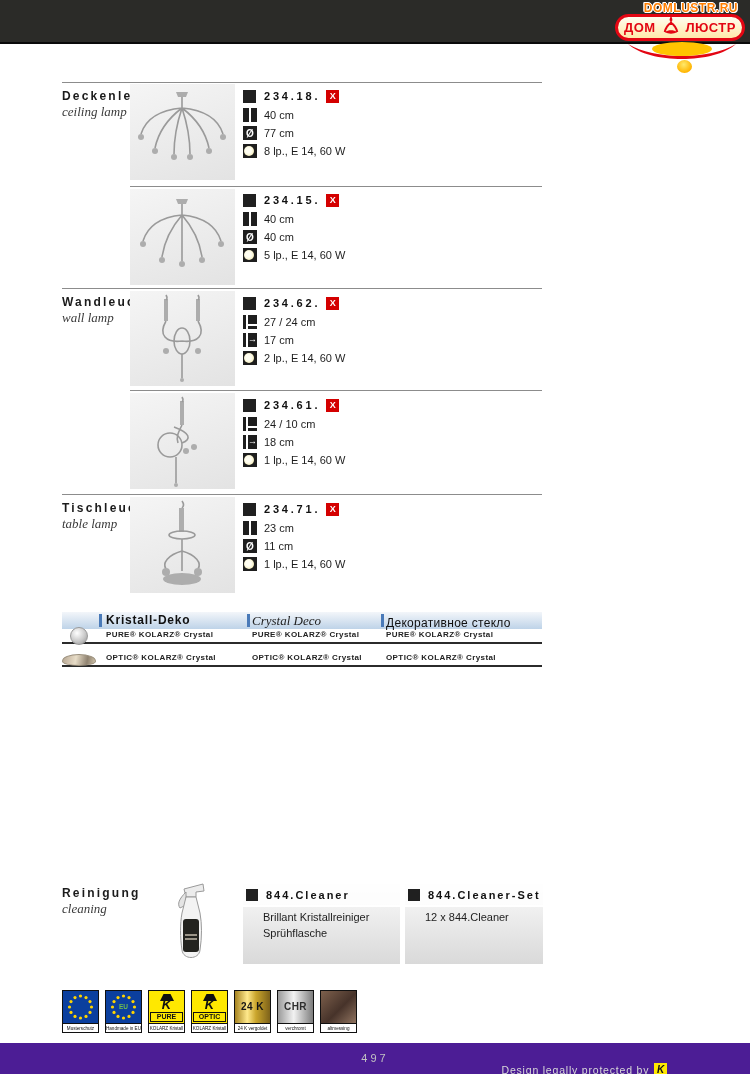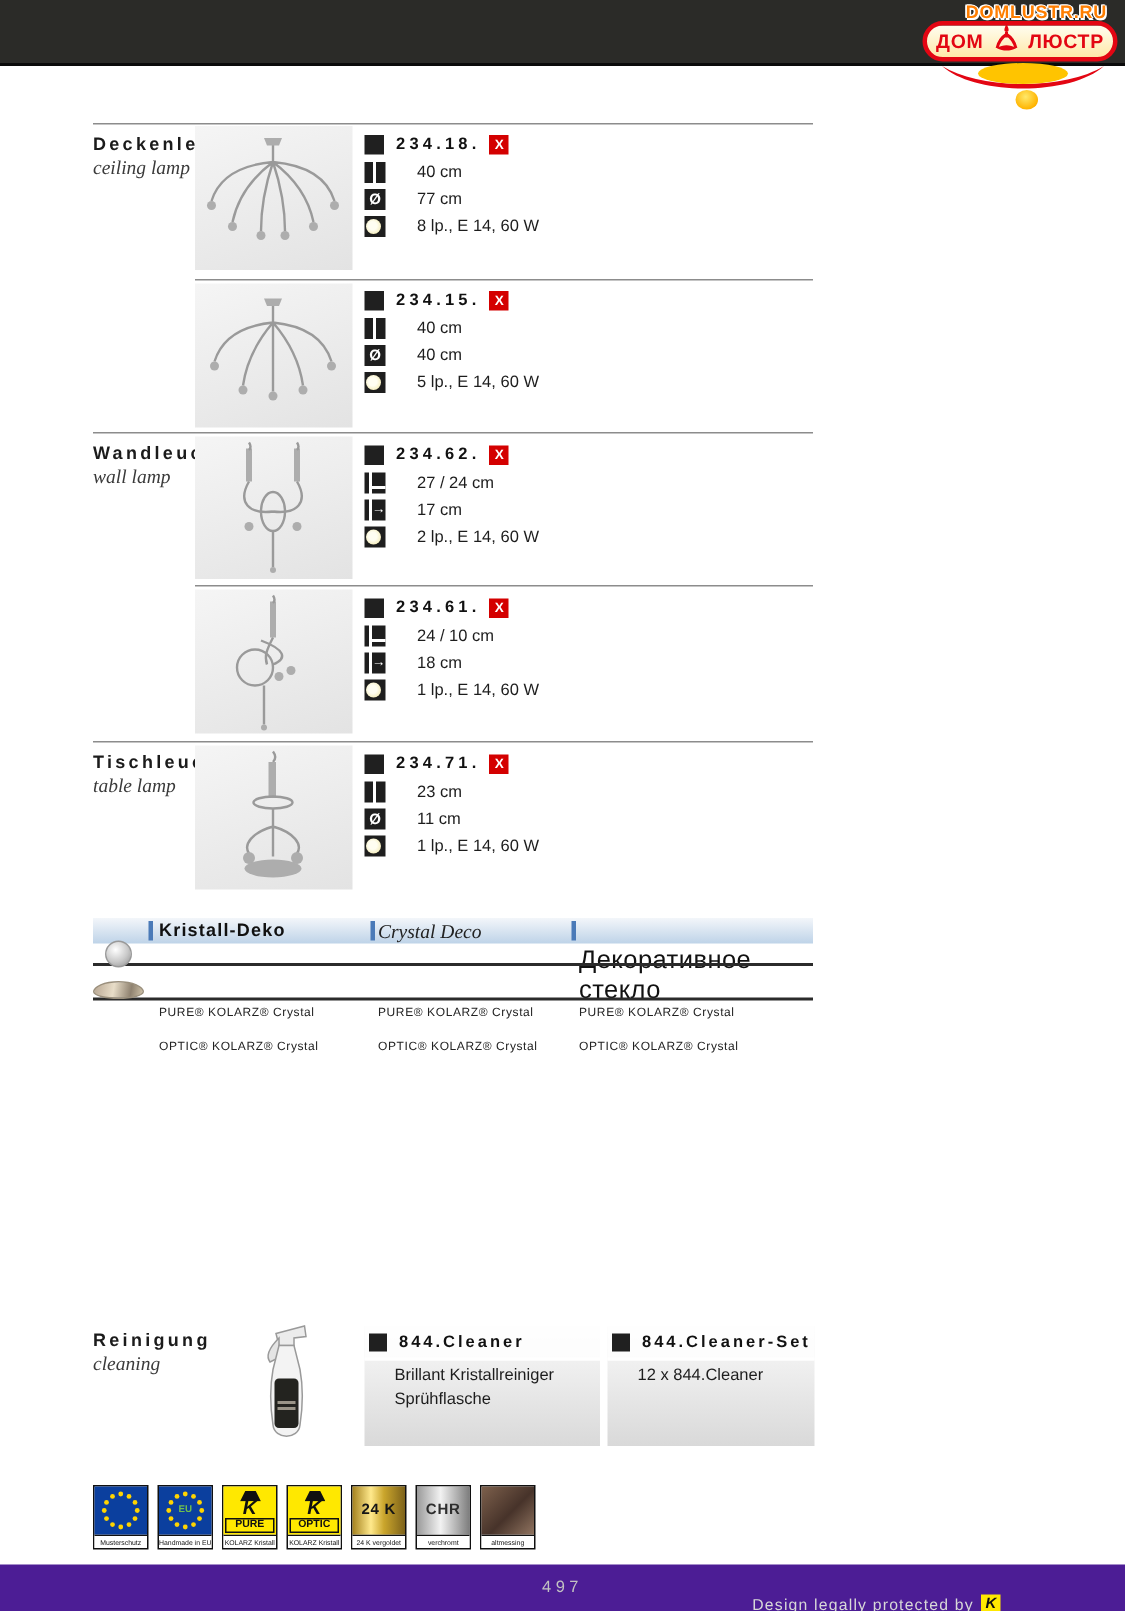--- a/index.html
+++ b/index.html
@@ -28,43 +28,43 @@
   .photo { left:130px; width:105px; height:96px; background:linear-gradient(160deg,#f5f5f5,#e3e3e3); }
   .photo svg { width:100%; height:100%; }
 
   
   .specs { left:243px; width:300px; }
   .srow { display:flex; align-items:center; height:18px; gap:7px; }
   .srow.article { gap:8px; margin-bottom:1px; }
   .art-txt { font-size:11px; font-weight:bold; letter-spacing:2.8px; color:#111; white-space:nowrap; }
   .xbadge { width:13px; height:13px; background:#d40000; color:#fff; font-size:9px; font-weight:bold;
             display:flex; align-items:center; justify-content:center; margin-left:-2px; }
-  .sval { font-size:11px; color:#1d1d1d; white-space:nowrap;margin-left:14px; }
+  .sval { font-size:11px; color:#1d1d1d; white-space:nowrap; }
   .ic { width:14px; height:14px; flex:0 0 14px; position:relative; }
   .ic-article { width:13px; height:13px; flex-basis:13px; background:#202020; }
   .ic-height { background:linear-gradient(90deg,#1e1e1e 0 6px,#fff 6px 8px,#1e1e1e 8px 14px); }
   .ic-dia { background:#1e1e1e; color:#fff; font-size:10px; font-weight:bold; display:flex; align-items:center; justify-content:center; }
   .ic-lamp { background:#1e1e1e; }
   .ic-lamp i { position:absolute; left:1px; top:2px; width:10px; height:10px; border-radius:50%;
                background:radial-gradient(circle at 45% 45%,#fffef2 35%,#efe39a); }
   .ic-duo { display:flex; gap:2px; }
   .ic-duo .bar { width:3px; height:14px; background:#1e1e1e; }
   .ic-duo .blk { width:9px; height:14px; background:#1e1e1e; position:relative; }
   .ic-wallh .blk::after { content:""; position:absolute; left:0; right:0; bottom:3px; height:2px; background:#fff; }
   .ic-proj .blk::after { content:"\2192"; position:absolute; left:0; top:0; width:9px; height:14px; line-height:13px;
                          color:#fff; font-size:9px; text-align:center; }
 
   
   .ct-head { left:62px; top:612px; width:480px; height:17px; background:linear-gradient(#f3f6fa,#bed3e8); }
   .ct-bar { position:absolute; top:2px; width:3px; height:13px; background:#4a7ab8; }
   .ct-h1 { position:absolute; top:1px; left:44px; font-size:12px; font-weight:bold; letter-spacing:.8px; color:#111; }
   .ct-h2 { position:absolute; top:1px; left:190px; font-family:"Liberation Serif",serif; font-style:italic; font-size:13px; color:#222; }
-  .ct-h3 { position:absolute; top:18px; left:324px; font-size:17px; color:#111; letter-spacing:.3px; }
+  .ct-h3 { position:absolute; top:4px; left:324px; font-size:12px; color:#111; letter-spacing:.3px; }
   .ct-row { left:62px; width:480px; height:15px; border-bottom:2px solid #2b2b2b; }
-  .ct-cell { position:absolute; top:1px; font-size:8px; font-weight:normal; letter-spacing:.4px; color:#222;margin-top:40px; }
+  .ct-cell { position:absolute; top:1px; font-size:8px; font-weight:bold; letter-spacing:.4px; color:#222; }
   .ball { position:absolute; left:8px; top:-2px; width:18px; height:18px; border-radius:50%;
           background:radial-gradient(circle at 38% 32%,#fff,#c9c9c9 55%,#8f8f8f); border:1px solid #999; }
   .flatc { position:absolute; left:0; top:2px; width:34px; height:12px; border-radius:50% 50% 50% 50%/60% 60% 40% 40%;
            background:linear-gradient(100deg,#b9a894,#e8ddc8 40%,#8f8270 75%,#cfc2a8); border:1px solid #9a8f7c; }
 
   
   .cl-box { top:884px; height:80px; background:linear-gradient(#fafafa,#d9d9d9); }
   .cl-title { display:flex; align-items:center; gap:8px; padding:5px 0 4px 3px; background:rgba(255,255,255,.8); border-bottom:2px solid #fff; }
   .cl-line { font-size:11px; color:#1d1d1d; padding:4px 0 0 20px; }
   .bottle { left:156px; top:882px; width:76px; height:84px; }

